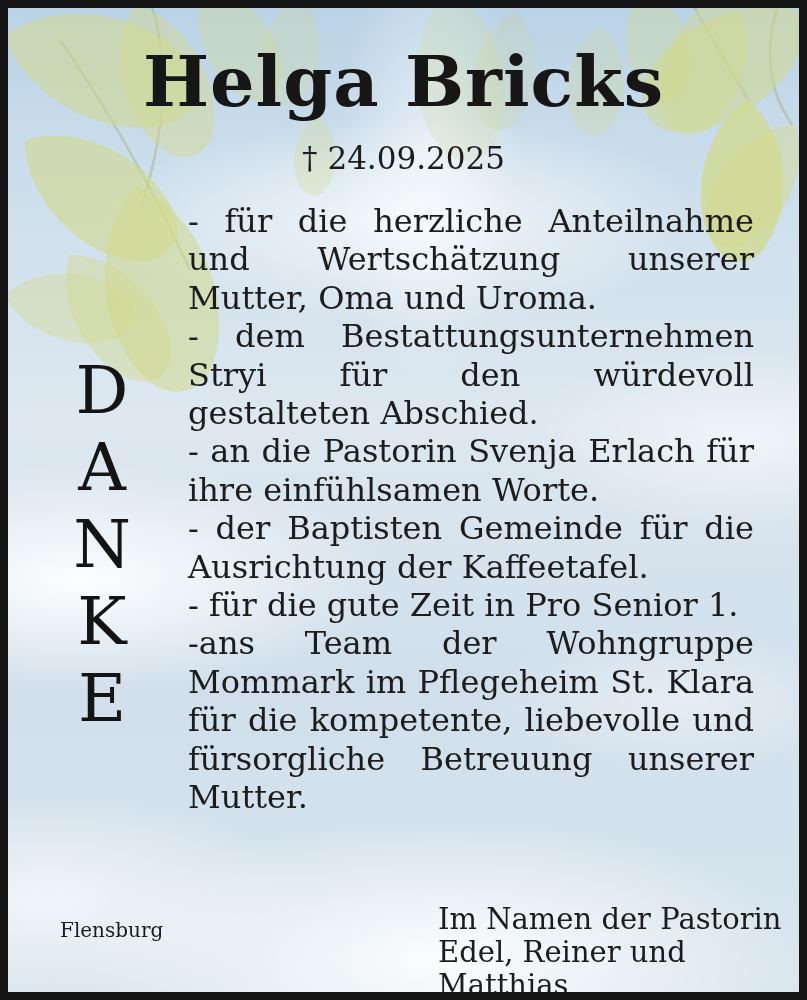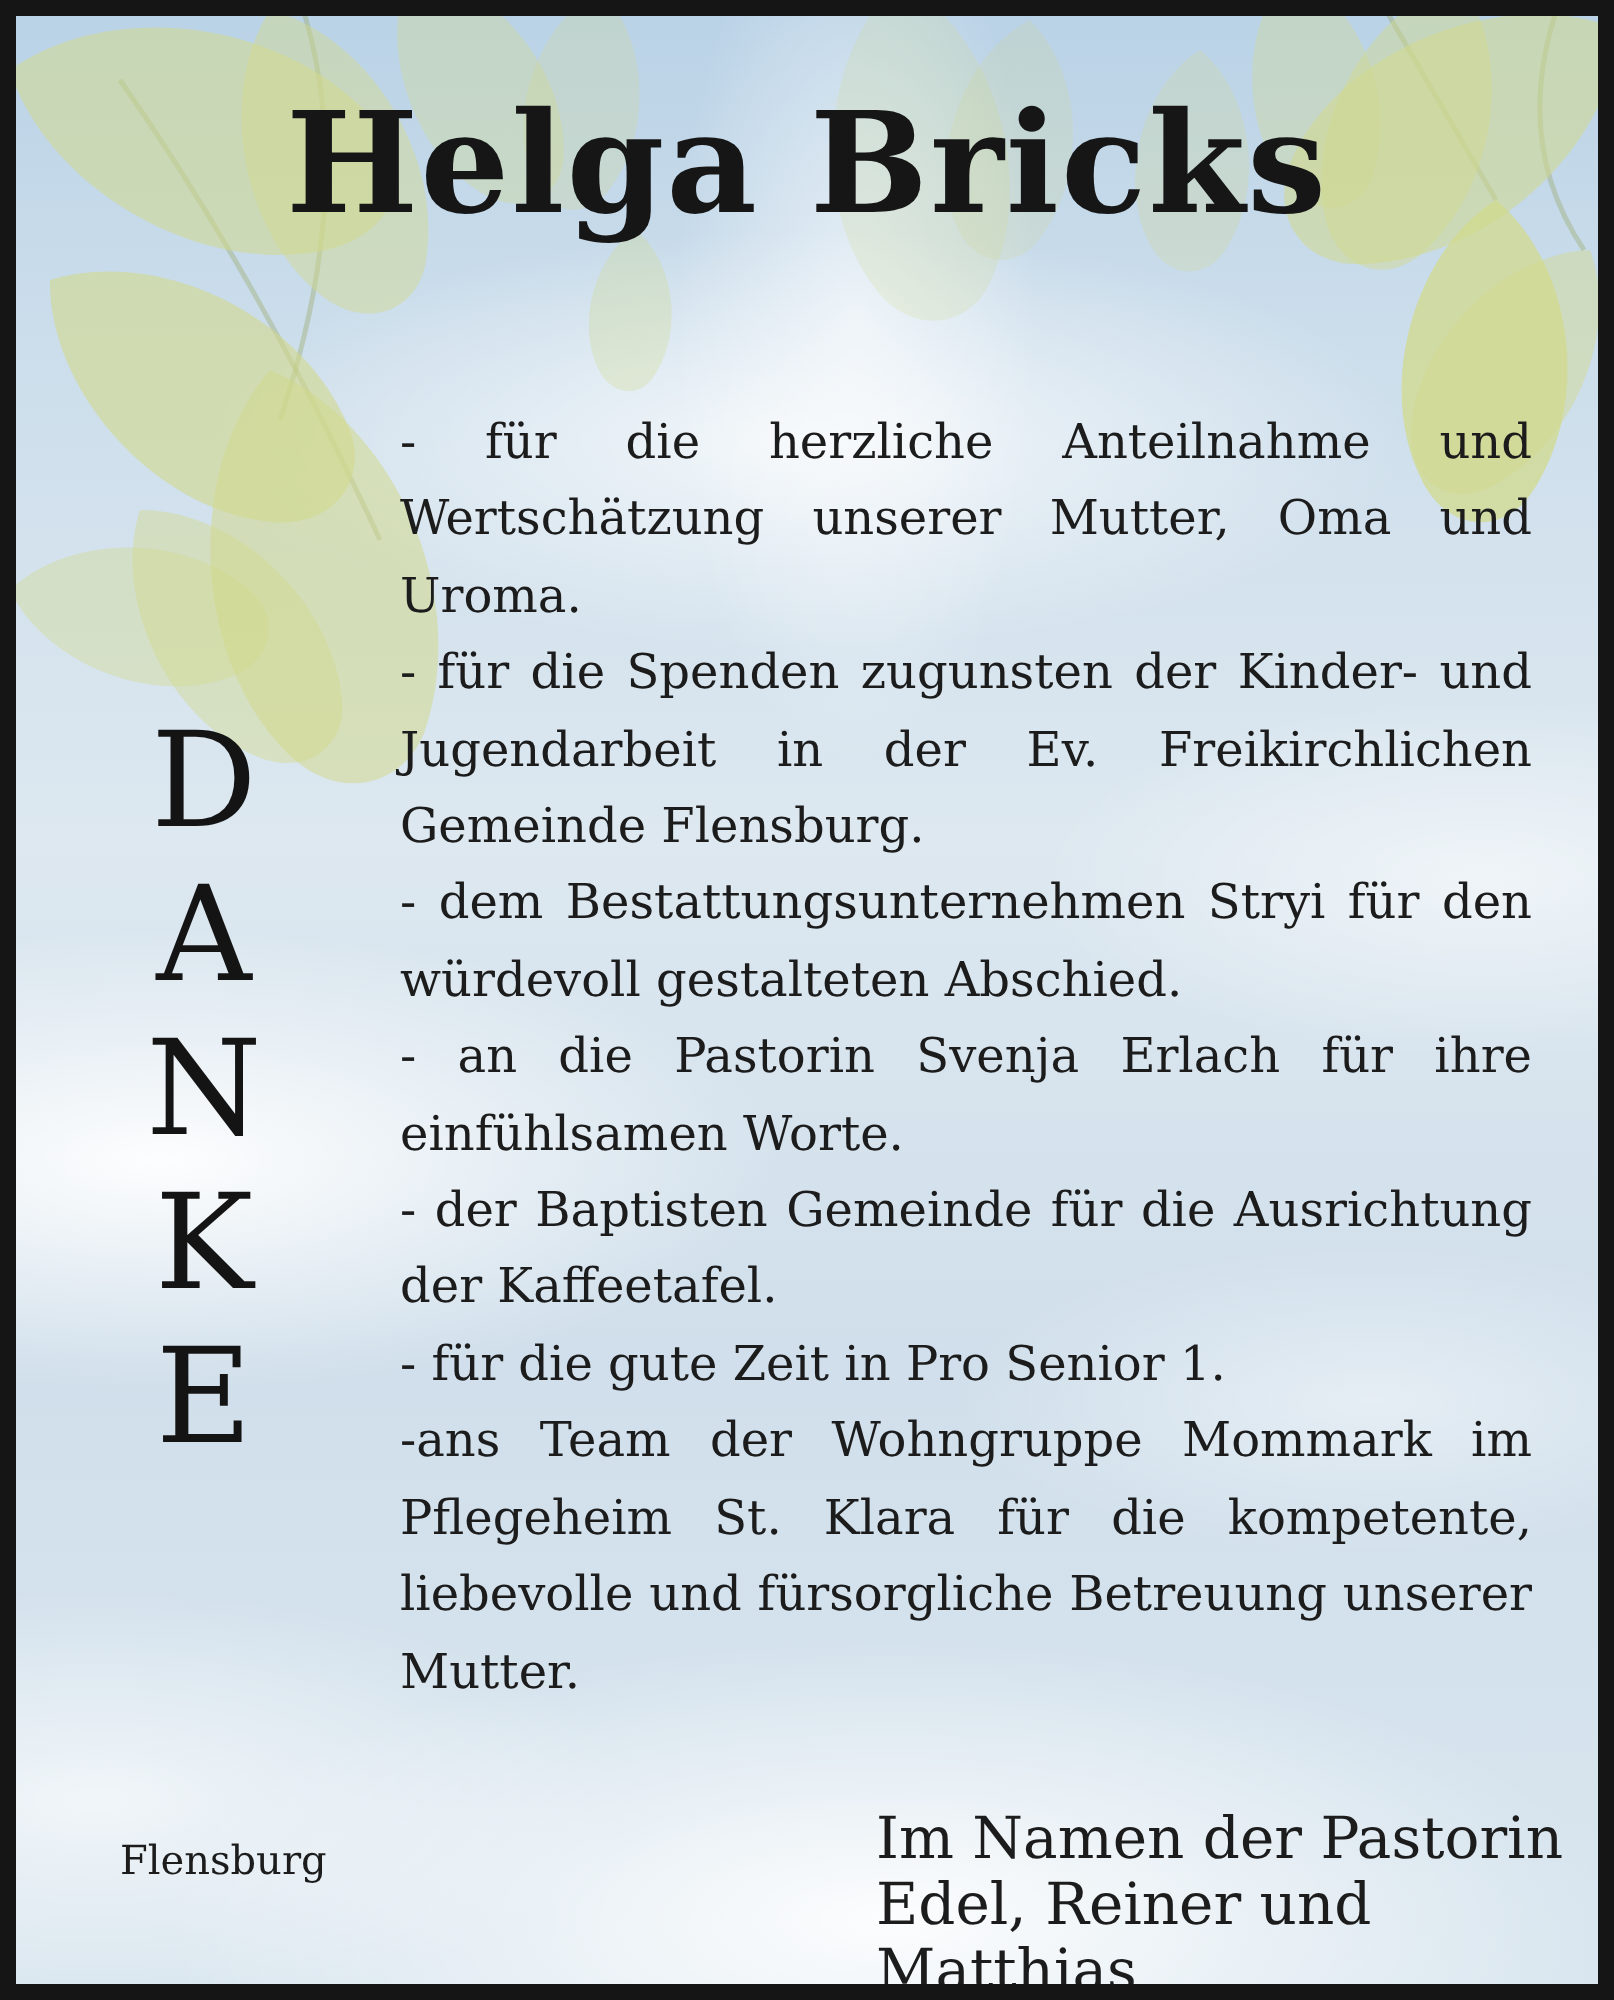--- a/index.html
+++ b/index.html
@@ -42,22 +42,22 @@
     font-size:31px;
     color:#1d1d1d;
   }
   .danke{
     position:absolute;left:66px;top:352px;width:72px;
     display:flex;flex-direction:column;align-items:center;
     font-size:66px;line-height:77px;
     color:#141414;
   }
   .body-text{
-    position:absolute;left:200px;top:202px;width:566px;
-    font-size:24px;line-height:38.4px;
+    position:absolute;left:188px;top:202px;width:566px;
+    font-size:32px;line-height:38.4px;
     text-align:justify;
   }
   .body-text p{margin:0;padding:0;}
   .footer-city{
     position:absolute;left:60px;top:918px;
     font-size:20px;
   }
   .footer-family{
     position:absolute;left:438px;top:903px;
     font-size:29px;line-height:33px;
@@ -104,32 +104,32 @@
       <use href="#leafShape" class="leaf" opacity="0.75" fill="#c6ce67" transform="translate(748,100) rotate(95) scale(1.6)"></use>
       <use href="#leafShape" class="leaf" opacity="0.45" transform="translate(795,125) rotate(125) scale(1.4)"></use>
       <use href="#leafShape" class="leaf" opacity="0.25" transform="translate(600,25) rotate(95) scale(1.1)"></use>
     </g>
   </svg>
 
   <div class="content">
 
     <div class="title">Helga Bricks</div>
 
+    <div class="death-date">† 24.09.2025</div>
 
     <div class="danke">
       <span>D</span>
       <span>A</span>
       <span>N</span>
       <span>K</span>
       <span>E</span>
     </div>
 
     <div class="body-text">
       <p>- für die herzliche Anteilnahme und Wertschätzung unserer Mutter, Oma und Uroma.</p>
-      <p>- für die Spenden zugunsten der Kinder- und Jugendarbeit in der Ev. Freikirchlichen Gemeinde Flensburg.</p>
       <p>- dem Bestattungsunternehmen Stryi für den würdevoll gestalteten Abschied.</p>
       <p>- an die Pastorin Svenja Erlach für ihre einfühlsamen Worte.</p>
       <p>- der Baptisten Gemeinde für die Ausrichtung der Kaffeetafel.</p>
       <p>- für die gute Zeit in Pro Senior 1.</p>
       <p>-ans Team der Wohngruppe Mommark im Pflegeheim St. Klara für die kompetente, liebevolle und fürsorgliche Betreuung unserer Mutter.</p>
     </div>
 
     <div class="footer-city">Flensburg</div>
 
     <div class="footer-family">

